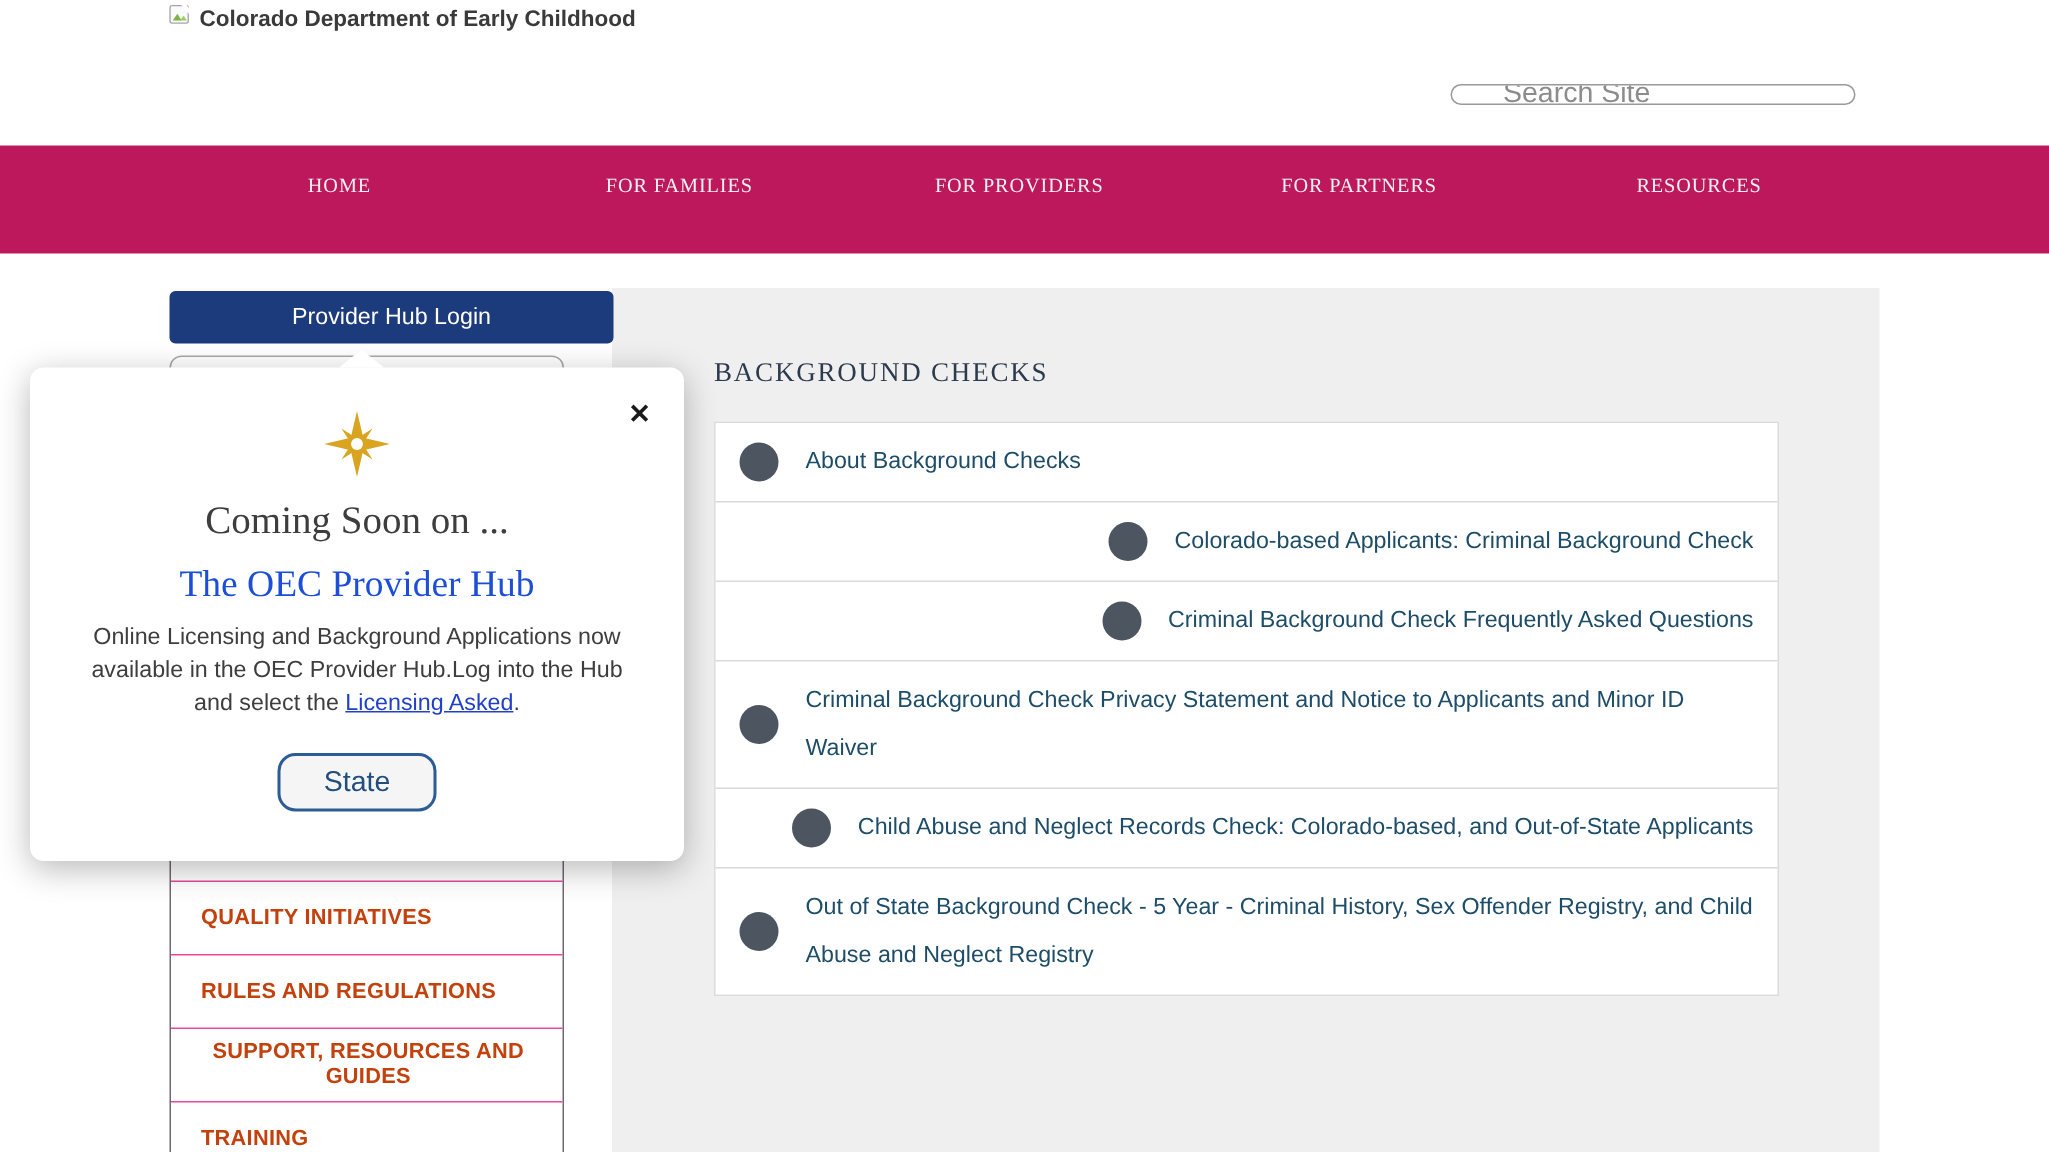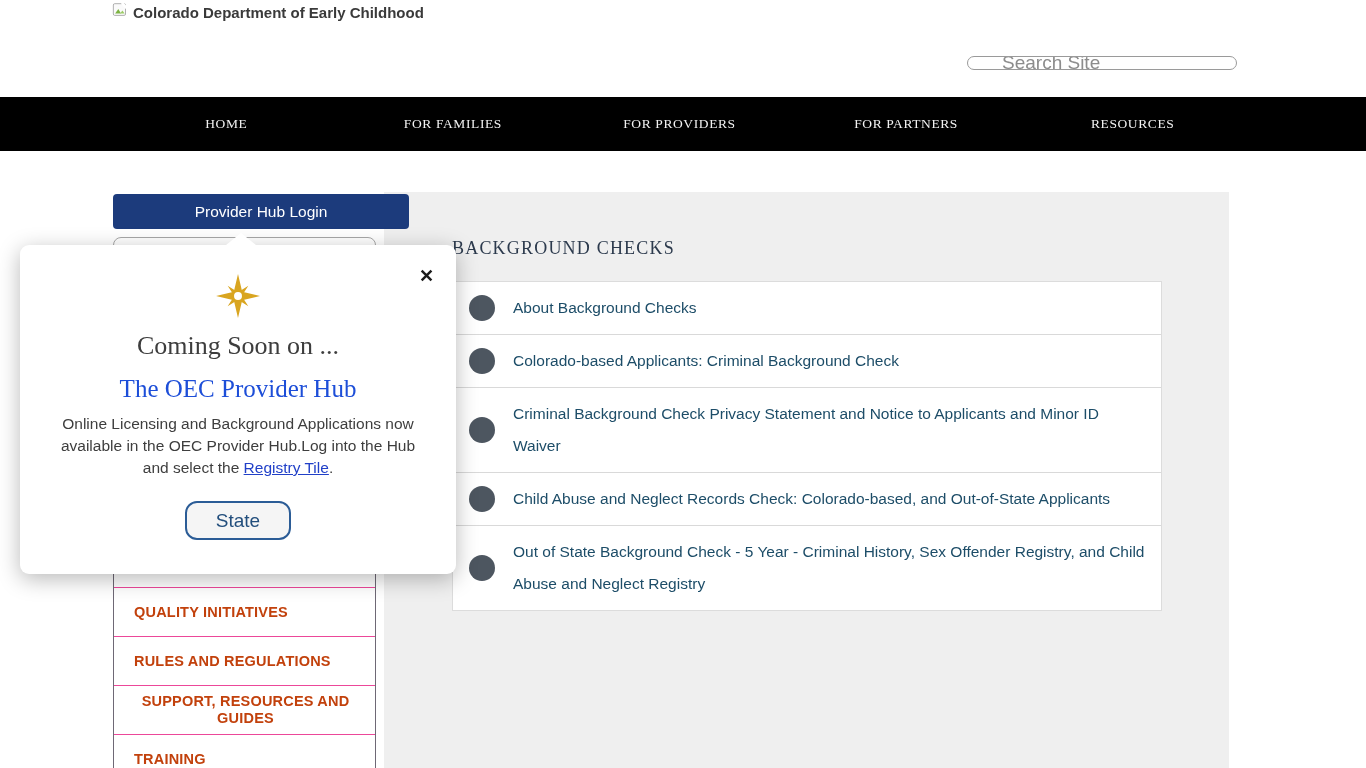--- a/index.html
+++ b/index.html
@@ -14,38 +14,38 @@
   .logo-text { font-size:15px; font-weight:bold; color:#3a3a3a; }
   .search-wrap { position:absolute; left:967px; top:55px; }
   .search-input {
     width:270px; height:14px; border:1px solid #9a9a9a; border-radius:15px;
     padding:0 14px 0 34px; font-size:19px; color:#444; outline:none;
     font-family:"Liberation Sans", sans-serif; background:#fff;
   }
   .search-input::placeholder { color:#8c8c8c; }
 
   
-  .main-nav { position:absolute; left:0; top:97px; width:1366px; height:54px; background:#000000; }
+  .main-nav { position:absolute; left:0; top:97px; width:1366px; height:72px; background:#be185d; }
   .nav-inner { margin:0 120px 0 113px; display:flex; height:54px; }
   .nav-item {
     flex:1; text-align:center; line-height:54px; color:#f2f2f2;
     font-family:"Liberation Serif", serif; font-size:13.5px; letter-spacing:0.6px;
     cursor:pointer; white-space:nowrap;
   }
 
   
-  .main-panel { position:absolute; left:384px; top:192px; width:845px; height:576px; background:#efefef; }
+  .main-panel { position:absolute; left:408px; top:192px; width:845px; height:576px; background:#efefef; }
   .page-title {
     position:absolute; left:68px; top:46px;
     font-family:"Liberation Serif", serif; font-weight:500; font-size:18px;
     color:#2c3a4d; letter-spacing:1.2px;
   }
   .link-list { position:absolute; left:68px; top:89px; width:710px; background:#fff; border:1px solid #dcdcdc; }
   .link-row { display:flex; align-items:center; padding:10px 16px; }
-  .link-row + .link-row { border-top:1px solid #d9d9d9; }
+  .link-row + .link-row { border-top:1px solid #d9d9d9;justify-content:flex-end; }
   .bullet { flex:0 0 26px; width:26px; height:26px; border-radius:50%; background:#4d5660; margin-right:18px; }
   .link-row a {
     color:#1d4d68; font-size:15.5px; line-height:32px; text-decoration:none; cursor:pointer;
   }
 
   
   .hub-login-btn {
     position:absolute; left:113px; top:194px; width:296px; height:35px;
     background:#1c3b7c; color:#ffffff; font-size:15.5px; text-align:center; line-height:35px;
     border:none; border-radius:4px; cursor:pointer; font-family:"Liberation Sans", sans-serif;
@@ -135,20 +135,24 @@
       <div class="link-row">
         <span class="bullet"></span>
         <a href="#">About Background Checks</a>
       </div>
       <div class="link-row">
         <span class="bullet"></span>
         <a href="#">Colorado-based Applicants: Criminal Background Check</a>
       </div>
       <div class="link-row">
         <span class="bullet"></span>
+        <a href="#">Criminal Background Check Frequently Asked Questions</a>
+      </div>
+      <div class="link-row">
+        <span class="bullet"></span>
         <a href="#">Criminal Background Check Privacy Statement and Notice to Applicants and Minor ID Waiver</a>
       </div>
       <div class="link-row">
         <span class="bullet"></span>
         <a href="#">Child Abuse and Neglect Records Check: Colorado-based, and Out-of-State Applicants</a>
       </div>
       <div class="link-row">
         <span class="bullet"></span>
         <a href="#">Out of State Background Check - 5 Year - Criminal History, Sex Offender Registry, and Child Abuse and Neglect Registry</a>
       </div>
@@ -174,15 +178,15 @@
     <svg width="46" height="46" viewBox="0 0 44 44">
       <g fill="#d9a520">
         <polygon points="22,1 26,18 43,22 26,26 22,43 18,26 1,22 18,18"></polygon>
         <polygon points="22,8 24.5,19.5 36,22 24.5,24.5 22,36 19.5,24.5 8,22 19.5,19.5" transform="rotate(45 22 22)"></polygon>
       </g>
       <circle cx="22" cy="22" r="3.8" fill="#ffffff"></circle>
     </svg>
   </div>
   <div class="modal-title">Coming Soon on ...</div>
   <div class="modal-subtitle">The OEC Provider Hub</div>
-  <p class="modal-body"><span>Online Licensing and Background Applications now available in the OEC Provider Hub.Log into the Hub and select the </span><a href="#">Registry Tile</a><span>.</span></p>
+  <p class="modal-body"><span>Online Licensing and Background Applications now available in the OEC Provider Hub.Log into the Hub and select the </span><a href="#">Licensing Asked</a><span>.</span></p>
   <button class="modal-close-btn">State</button>
 </div>
 
 </body></html>

